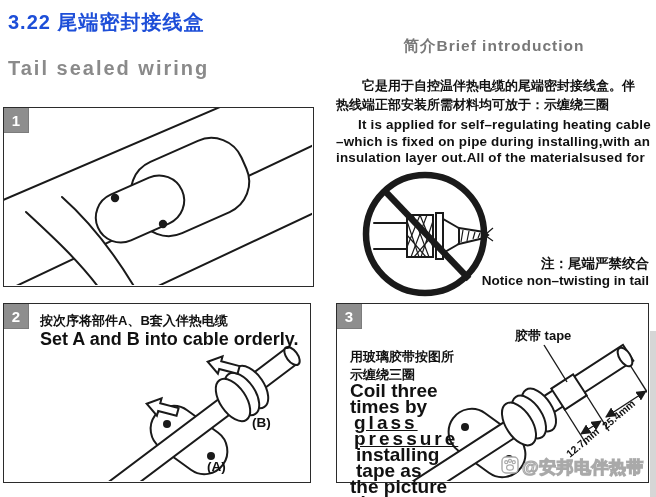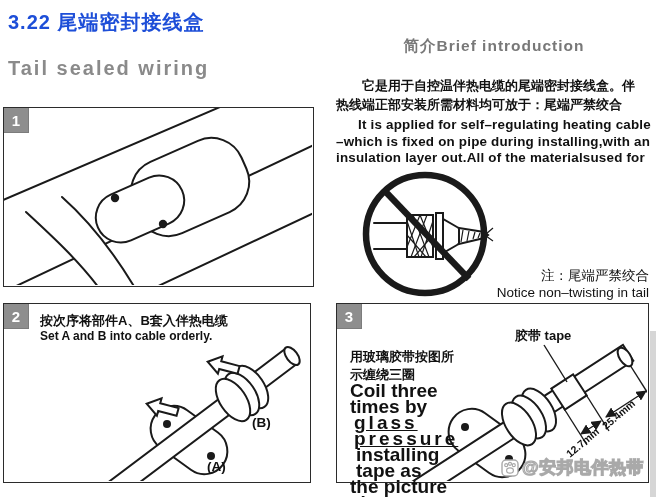--- a/index.html
+++ b/index.html
@@ -12,69 +12,69 @@
   .title-zh{left:8px;top:9px;font-size:20px;font-weight:bold;color:#1d4ed8;letter-spacing:1px;}
   .title-en{left:8px;top:38px;font-size:20px;font-weight:bold;color:#8a8a8a;letter-spacing:2px;margin-top:19px;}
   .intro-head{left:336px;top:36px;width:316px;text-align:center;font-size:15.5px;
     font-weight:bold;color:#787878;letter-spacing:1px;}
   
   .intro-zh{left:336px;top:76px;width:316px;font-size:13px;font-weight:bold;line-height:19px;}
   .intro-en{left:336px;top:99px;width:316px;font-size:13.4px;font-weight:bold;line-height:16.6px;letter-spacing:.2px;}
   .indent-2em{padding-left:26px;}
   .indent-sm{padding-left:22px;margin-top:18px;}
   
-  .notice{left:430px;top:267px;width:219px;text-align:right;font-weight:normal;}
+  .notice{left:430px;top:255px;width:219px;text-align:right;font-weight:bold;}
   .notice .zh{font-size:13.5px;line-height:17px;}
   .notice .en{font-size:13.5px;line-height:17px;}
   
   .panel{border:1.6px solid #2b2b2b;background:#fff;box-sizing:border-box;}
   .panel1{left:3px;top:107px;width:311px;height:180px;}
   .panel2{left:3px;top:303px;width:308px;height:180px;}
   .panel3{left:336px;top:303px;width:313px;height:180px;}
   .badge{position:absolute;left:0;top:0;width:24px;height:24px;background:#8e8e8e;
     border-right:1px solid #7c7c7c;border-bottom:1px solid #7c7c7c;
     color:#fff;font-size:15px;font-weight:bold;display:flex;align-items:center;justify-content:center;}
   .p2-zh{left:36px;top:8px;font-size:13px;font-weight:bold;}
-  .p2-en{left:36px;top:25px;font-size:12px;font-weight:bold;}
+  .p2-en{left:36px;top:25px;font-size:18px;font-weight:bold;}
   .p3-text{left:13px;top:44px;width:120px;font-weight:bold;}
   .p3-text .zh{font-size:13px;line-height:17.5px;}
   .p3-text .en{font-size:19px;line-height:16px;}
   .ls-wide{letter-spacing:3px;padding-left:4px;text-decoration:underline;}
   .pad4{padding-left:6px;}
   
   svg{position:absolute;left:0;top:0;}
   .ln{stroke:#1a1a1a;stroke-width:2;fill:none;stroke-linecap:round;}
   .wfill{fill:#fff;stroke:#1a1a1a;stroke-width:2;}
   .blk{fill:#1a1a1a;stroke:none;}
   .thin{stroke:#1a1a1a;stroke-width:1.2;fill:none;}
   .dim{stroke:#1a1a1a;stroke-width:1.4;fill:none;}
   svg text{font-family:"Liberation Sans","DejaVu Sans",sans-serif;font-weight:bold;fill:#111;}
   .lbl{font-size:13.5px;}
   .tape-lbl{font-size:13px;}
   .dim-lbl{font-size:10.5px;}
   
-  .watermark{right:4px;bottom:3px;display:flex;align-items:center;gap:3px;}
+  .watermark{right:4px;bottom:3px;display:flex;align-items:flex-start;gap:3px;}
   .watermark span{
     font-size:17px;font-weight:bold;color:#fff;
     -webkit-text-stroke:1.1px #a9a9a9;
     text-shadow:0 0 1px #b5b5b5;
     letter-spacing:.5px;white-space:nowrap;}
   .gray-strip{left:650px;top:331px;width:6px;height:166px;background:#d6d6d6;}
 </style>
 </head>
 <body>
 
 <div class="abs title-zh">3.22 尾端密封接线盒</div>
 <div class="abs title-en">Tail sealed wiring</div>
 
 <div class="abs intro-head">简介Brief introduction</div>
 
 <div class="abs intro-zh">
   <div class="indent-2em">它是用于自控温伴热电缆的尾端密封接线盒。伴</div>
-  <div>热线端正部安装所需材料均可放于：尾端严禁绞合</div>
+  <div>热线端正部安装所需材料均可放于：示缠绕三圈</div>
 </div>
 
 <div class="abs intro-en">
   <div class="indent-sm">It is applied for self–regulating heating cable</div>
   <div>–which is fixed on pipe during installing,with an</div>
   <div>insulation layer out.All of the materialsused for</div>
 </div>
 
 <svg class="abs" style="left:356px;top:167px;" width="140" height="136" viewBox="0 0 140 136">
 

